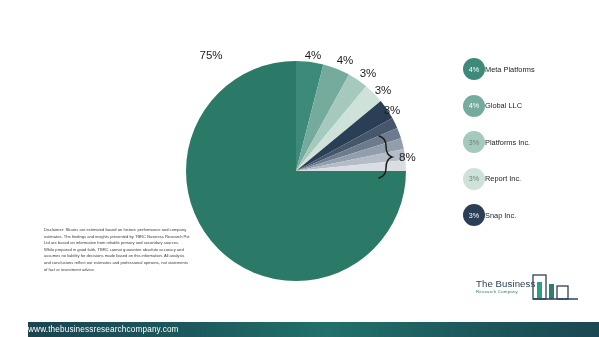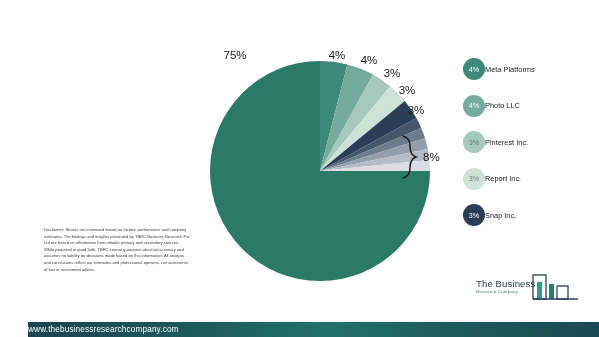--- a/index.html
+++ b/index.html
@@ -24,21 +24,21 @@
     white-space:pre-line;
   }
 
   
   .disclaimer{
     position:absolute;left:44px;top:227px;width:146px;
     font-size:4.1px;line-height:6.6px;color:#3a3a3a;text-align:left;
   }
 
   
-  .chart{position:absolute;left:196px;top:40px;width:250px;height:250px;text-align:center;}
+  .chart{position:absolute;left:172px;top:40px;width:250px;height:250px;text-align:center;}
   .chart svg{display:block;overflow:visible;}
   .slice-label{
     font-family:"Liberation Sans", sans-serif;
     font-size:11.5px;fill:#1c1c1c;
   }
   .bracket-label{
     font-family:"Liberation Sans", sans-serif;
     font-size:11.5px;fill:#1c1c1c;
   }
 
@@ -107,25 +107,25 @@
     </svg>
   </div>
 
   <div class="legend">
     <div class="legend-row">
       <div class="legend-bubble" style="background: rgb(61, 138, 122);">4%</div>
       <div class="legend-name">Meta Platforms</div>
     </div>
     <div class="legend-row">
       <div class="legend-bubble" style="background: rgb(116, 171, 156);">4%</div>
-      <div class="legend-name">Photo LLC</div>
+      <div class="legend-name">Global LLC</div>
     </div>
     <div class="legend-row">
       <div class="legend-bubble dark-text" style="background: rgb(166, 201, 189);">3%</div>
-      <div class="legend-name">Pinterest Inc.</div>
+      <div class="legend-name">Platforms Inc.</div>
     </div>
     <div class="legend-row">
       <div class="legend-bubble dark-text" style="background: rgb(207, 226, 218);">3%</div>
       <div class="legend-name">Report Inc.</div>
     </div>
     <div class="legend-row">
       <div class="legend-bubble" style="background: rgb(42, 63, 86);">3%</div>
       <div class="legend-name">Snap Inc.</div>
     </div>
   </div>

